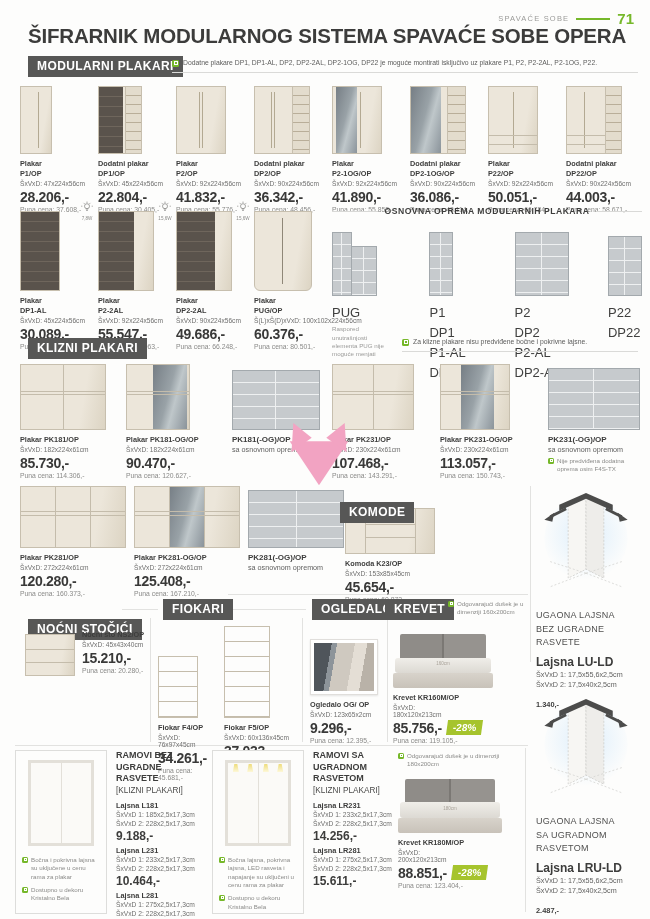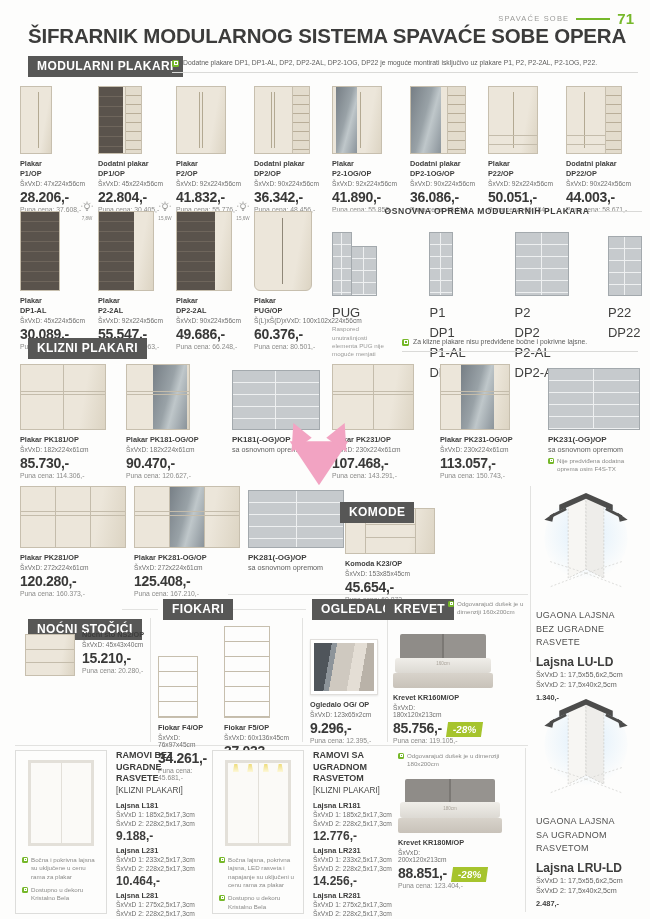--- a/index.html
+++ b/index.html
@@ -23,21 +23,21 @@
   
   .row{display:flex}
   .c{box-sizing:border-box;padding-right:6px}
   .ib{position:relative;display:flex;align-items:flex-end;margin-bottom:5px}
   .pn{font-size:7.3px;font-weight:bold;line-height:1.35}
   .pn2{font-size:8px;font-weight:bold}
   .psub{font-size:7.2px;color:#5f5f5e;margin-top:1px}
   .pd{font-size:6.6px;color:#6f6f6e;margin-top:1px;white-space:nowrap}
   .pp{font-size:14px;font-weight:bold;letter-spacing:-.3px;margin:2px 0 1px;color:#393938}
   .pf{font-size:6.8px;color:#8a8a88}
-  .prow{display:flex;align-items:flex-end;gap:5px}
+  .prow{display:flex;align-items:center;gap:5px}
   .disc{background:#a6c42d;color:#fff;font-weight:bold;font-size:10px;padding:2px 6px;transform:skewX(-8deg)}
   
   .ward,.slide,.kom,.ns,.fk{position:relative;background:linear-gradient(100deg,#ece6da 72%,#dcd4c3 100%);border:1px solid #c7bfae;box-sizing:border-box}
   .v{position:absolute;top:8%;bottom:8%;width:1px;background:#b3a992}
   .vf{position:absolute;top:0;bottom:0;width:1px;background:#c4bcab}
   .h{position:absolute;left:0;right:0;height:1px;background:#c4bcab}
   .int{position:absolute;top:0;bottom:0;background:repeating-linear-gradient(180deg,#5a534c 0 9px,#6f665c 9px 10px)}
   .sh{position:absolute;top:0;bottom:0;background:repeating-linear-gradient(180deg,#e3dccd 0 8px,#b9ae99 8px 9px);border-left:1px solid #c7bfae}
   .m{position:absolute;top:0;bottom:0;background:linear-gradient(105deg,#767e85 0%,#99a2a7 45%,#bfc7ca 62%,#8a939a 100%)}
   .schem{position:relative;background:#c6cacd;border:1px solid #a3a9ad;box-sizing:border-box;
@@ -60,21 +60,21 @@
   .oscols{display:flex;justify-content:space-between;margin-top:12px}
   .oscol{display:flex;flex-direction:column}
   .osimg{height:68px;display:flex;align-items:flex-end;margin-bottom:7px}
   .codes{font-size:13px;line-height:1.55;color:#3f3f3e}
   .osnote{font-size:6.2px;color:#9a9a98;line-height:1.35;width:58px;margin-top:2px}
   
   .ucol{width:112px}
   .utitle{font-size:9px;color:#4f4f4e;letter-spacing:.3px;line-height:1.5;margin:7px 0 5px}
   .un{font-weight:bold;font-size:12px;margin-bottom:1px}
   .ud{font-size:7.2px;color:#5f5f5e;line-height:1.5}
-  .up{font-weight:bold;font-size:7.4px;margin-top:2px}
+  .up{font-weight:bold;font-size:7.4px;margin-top:9px}
   
   .rambox{box-sizing:border-box;border:1px solid #dddddb;padding:9px 6px 6px;display:flex;flex-direction:column;align-items:center;gap:10px;width:92px;height:164px;background:#fdfdfc}
   .frame{position:relative;width:60px;height:80px;border:3px solid #e3e0d9;background:#fbfaf7;flex:0 0 auto}
   .frame .fv{position:absolute;left:50%;top:0;bottom:0;width:1px;background:#e3e0d9}
   .lamp{position:absolute;top:1px;width:6px;height:8px;background:linear-gradient(180deg,#eedc7a,#fdf8d8);clip-path:polygon(25% 0,75% 0,100% 100%,0 100%)}
   .ramnotes{width:100%;display:flex;flex-direction:column;gap:5px}
   .rtitle{font-weight:bold;font-size:9px;line-height:1.3;color:#3d3d3c}
   .rsub{font-size:8.2px;color:#4a4a49;margin:1px 0 6px}
   .ritem{margin-bottom:3px}
   .ritem .rn{font-weight:bold;font-size:7.4px}
@@ -657,26 +657,20 @@
             <span>Dostupno u dekoru Kristalno Bela</span>
           </div>
       </div>
     </div>
     <div style="width:118px">
       <div class="rtitle pre">RAMOVI SA
 UGRADNOM
 RASVETOM</div>
       <div class="rsub">[KLIZNI PLAKARI]</div>
       <div class="ritem">
-        <div class="rn">Lajsna LR181</div>
-        <div class="rd">ŠxVxD 1: 185x2,5x17,3cm</div>
-        <div class="rd">ŠxVxD 2: 228x2,5x17,3cm</div>
-        <div class="rp">12.776,-</div>
-      </div>
-      <div class="ritem">
         <div class="rn">Lajsna LR231</div>
         <div class="rd">ŠxVxD 1: 233x2,5x17,3cm</div>
         <div class="rd">ŠxVxD 2: 228x2,5x17,3cm</div>
         <div class="rp">14.256,-</div>
       </div>
       <div class="ritem">
         <div class="rn">Lajsna LR281</div>
         <div class="rd">ŠxVxD 1: 275x2,5x17,3cm</div>
         <div class="rd">ŠxVxD 2: 228x2,5x17,3cm</div>
         <div class="rp">15.611,-</div>

